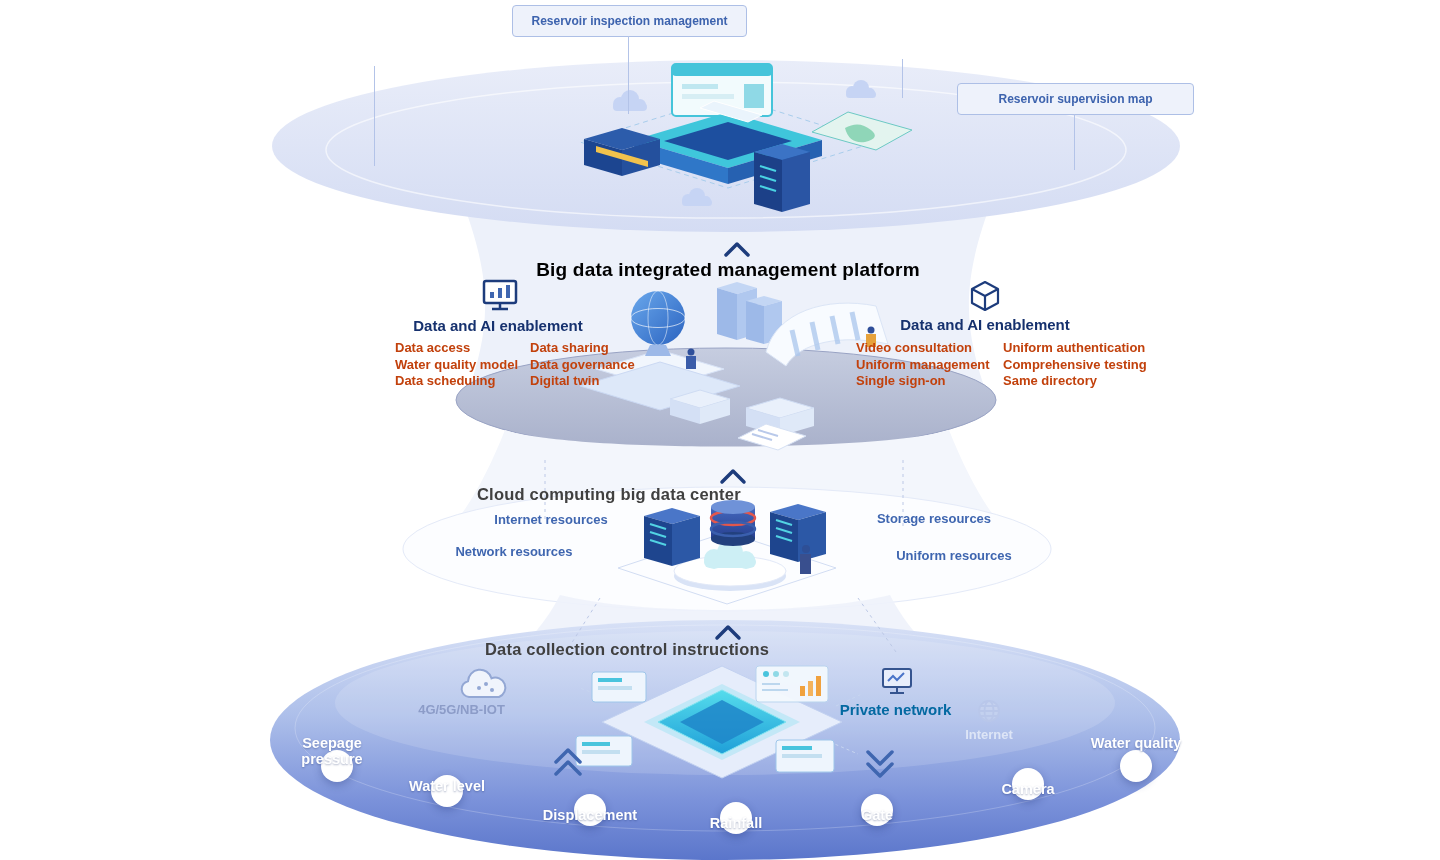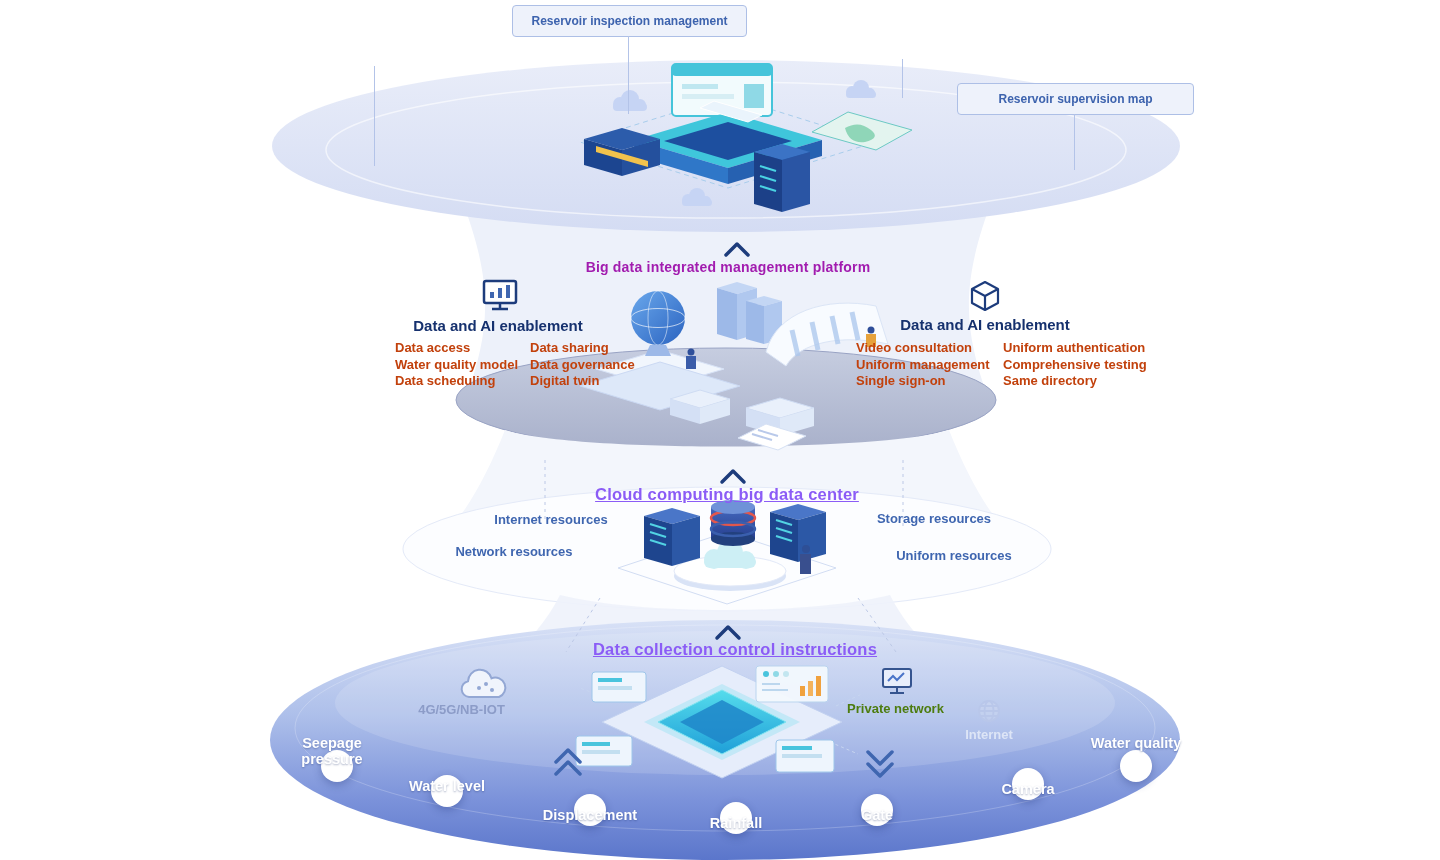--- a/index.html
+++ b/index.html
@@ -3,28 +3,28 @@
 <meta charset="utf-8">
 <style>
   html,body{margin:0;padding:0;background:#ffffff;}
   .stage{position:relative;width:1440px;height:860px;background:#ffffff;overflow:hidden;
          font-family:"Liberation Sans",sans-serif;}
   .bg{position:absolute;left:0;top:0;width:1440px;height:860px;}
   .callout{position:absolute;height:30px;line-height:30px;text-align:center;
            background:#eef2fb;border:1px solid #adbfe6;border-radius:4px;
            color:#3d63ae;font-size:12px;font-weight:700;white-space:nowrap;}
   .vline{position:absolute;width:0;border-left:1px solid #b3c3e8;}
-  .title-lg{position:absolute;font-size:14px;font-weight:700;color:#a21caf;text-align:center;letter-spacing:.2px;}
-  .title-md{position:absolute;font-size:16.5px;font-weight:700;color:#8b5cf6;text-align:center;letter-spacing:.2px;text-decoration:underline;}
+  .title-lg{position:absolute;font-size:19px;font-weight:700;color:#000000;text-align:center;letter-spacing:.2px;}
+  .title-md{position:absolute;font-size:16.5px;font-weight:700;color:#404040;text-align:left;letter-spacing:.2px;}
   .title-sm{position:absolute;font-size:15px;font-weight:700;color:#16316e;text-align:center;}
   .blue-col{position:absolute;font-size:13px;font-weight:600;color:#c2410c;line-height:16.5px;white-space:nowrap;margin-left:13px;}
   .res{position:absolute;font-size:13px;font-weight:600;color:#3f66b0;text-align:center;white-space:nowrap;}
   .net{position:absolute;font-size:13px;font-weight:600;text-align:center;white-space:nowrap;}
   .net-iot{color:#8c9cc8;}
-  .net-private{color:#4d7c0f;font-weight:700;font-size:13px;}
+  .net-private{color:#0369a1;font-weight:700;font-size:15px;}
   .net-internet{color:#dde5f6;}
   .sensor-dot{position:absolute;width:32px;height:32px;border-radius:50%;background:#ffffff;
               box-shadow:0 3px 9px rgba(27,48,115,.32);}
   .sensor-label{position:absolute;font-size:14.5px;font-weight:700;color:#ffffff;text-align:center;
                 line-height:1.1;text-shadow:0 1px 2px rgba(20,40,100,.35);}
 </style>
 </head>
 <body>
 
 <div class="stage">

